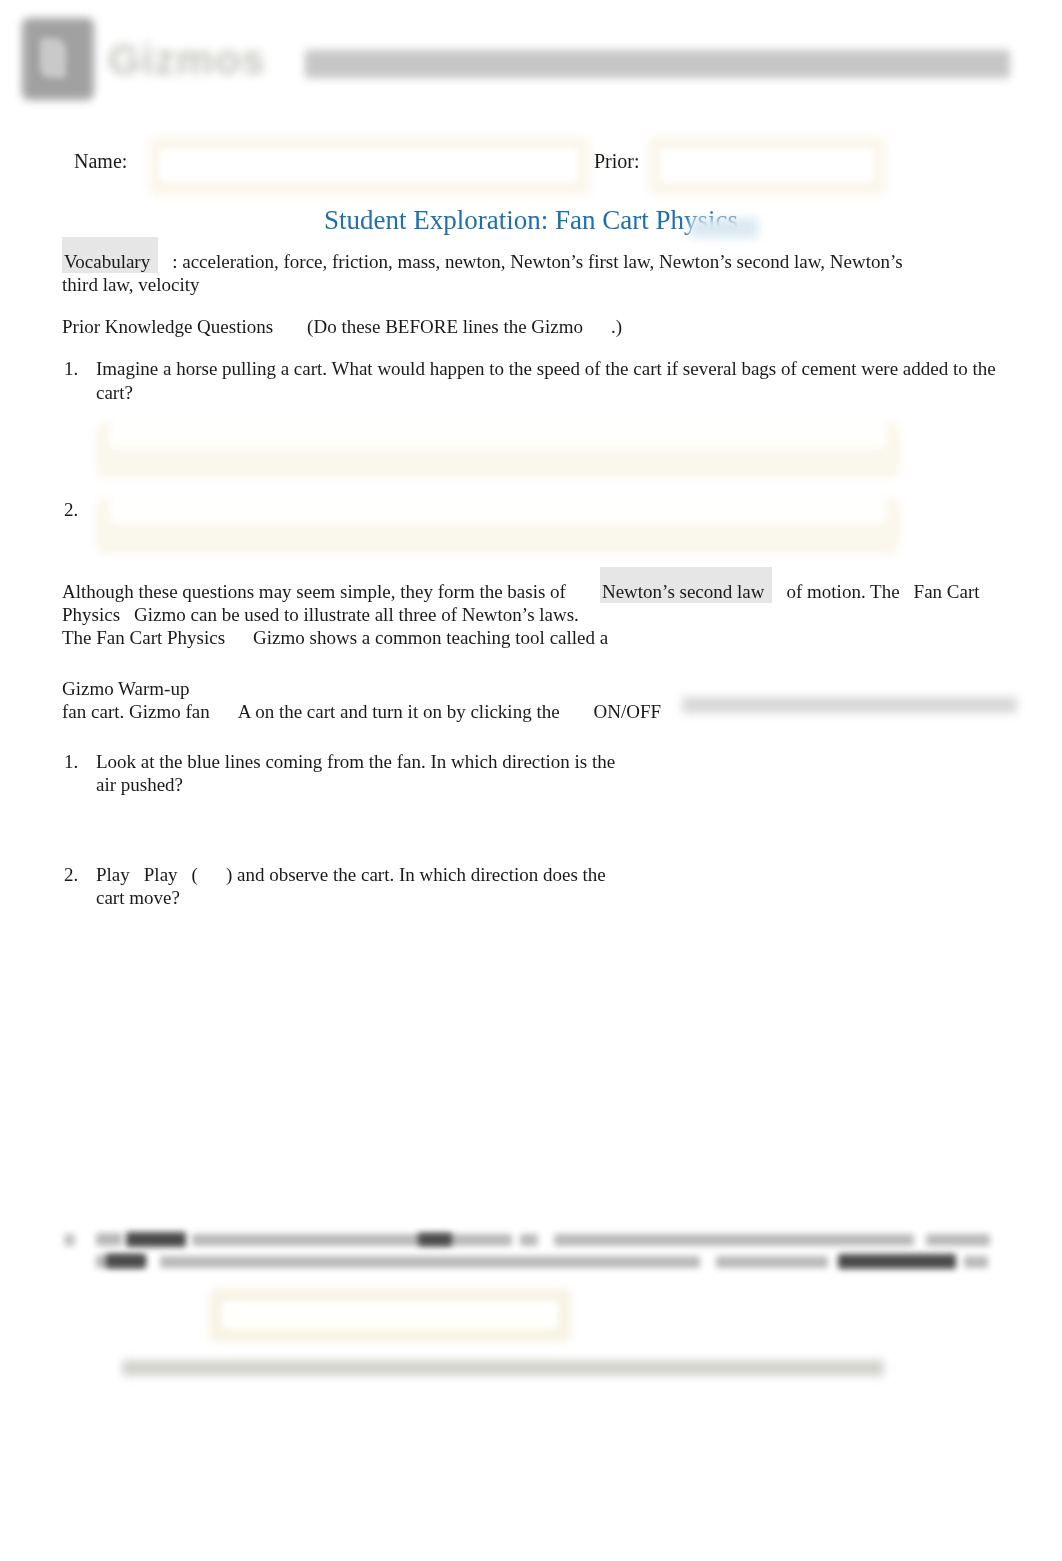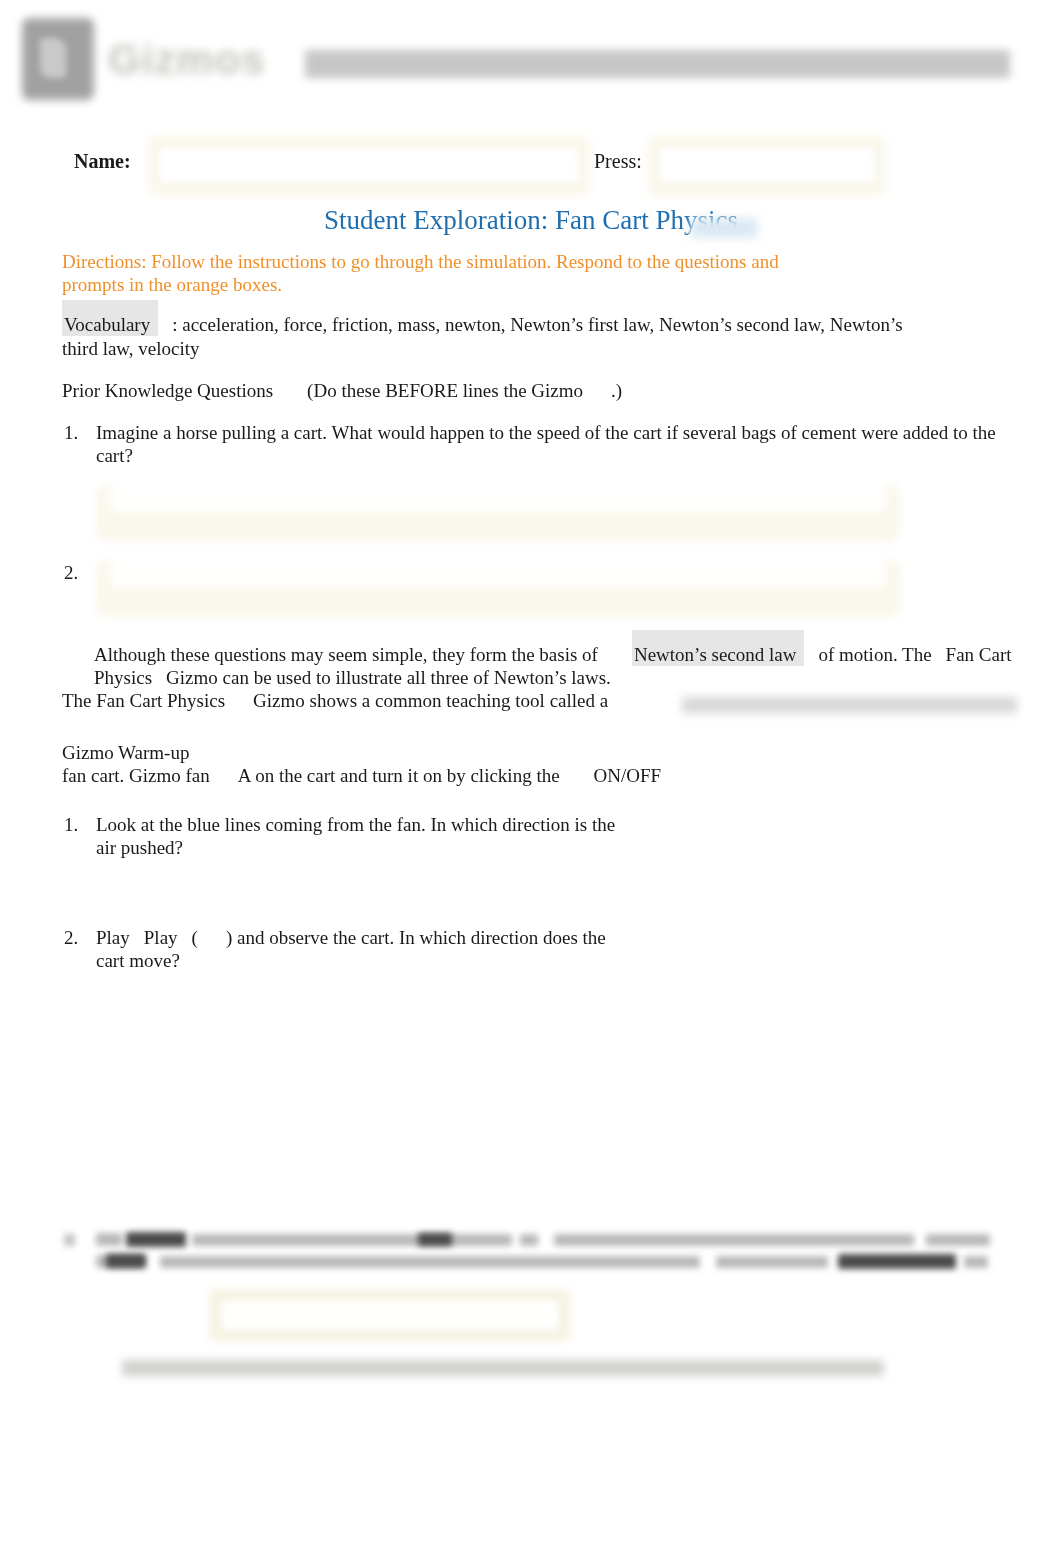--- a/index.html
+++ b/index.html
@@ -63,21 +63,20 @@
   
   .namedate {
     position: absolute;
     left: 0; top: 134px;
     width: 1062px; height: 64px;
   }
   .label-name {
     position: absolute;
     left: 74px; top: 16px;
     font-size: 20px;
-    font-weight: bold;
   }
   .field-name {
     position: absolute;
     left: 148px; top: 2px;
     width: 442px; height: 60px;
     background: #faf7ec;
     border-radius: 8px;
     filter: blur(4px);
   }
   .field-name-inner {
@@ -270,31 +269,30 @@
   <div class="logo-mark-inner"></div>
   <div class="logo-word">Gizmos</div>
   <div class="header-bar"></div>
 </div>
 
 <div class="namedate">
   <div class="label-name">Name:</div>
   <div class="field-name"></div>
   <div class="field-name-inner" placeholder=""></div>
 
-  <div class="label-date">Press:</div>
+  <div class="label-date">Prior:</div>
   <div class="field-date"></div>
   <div class="field-date-inner" placeholder=""></div>
 </div>
 
 <div class="title">Student Exploration: Fan Cart Physics</div>
 <div class="title-ghost"></div>
 
 <div class="content">
 
-  <p class="directions">Directions: Follow the instructions to go through the simulation. Respond to the questions and prompts in the orange boxes.</p>
 
   <p class="vocab-line">
     <span class="hl-grey">Vocabulary</span><span class="gap-xs"></span><span>:</span>
     <span>acceleration, force, friction, mass, newton, Newton’s first law, Newton’s second law, Newton’s third law, velocity</span>
   </p>
 
   <p class="prior-heading">
     <span>Prior Knowledge Questions</span><span class="gap-md"></span><span>(Do these BEFORE lines the Gizmo</span><span class="gap-sm"></span><span>.)</span>
   </p>
 
@@ -310,21 +308,21 @@
 
   <ol class="qlist" style="margin-top:20px;">
     <li>
       <span class="num">2.</span>
     </li>
   </ol>
   <div class="answerbox" style="width:804px;height:56px;margin-top:17px;">
     <div class="answerbox-inner"></div>
   </div>
 
-  <p class="para" style="margin-top:26px;margin-left:32px;">
+  <p class="para" style="margin-top:26px;">
     <span>Although these questions may seem simple, they form the basis of</span><span class="gap-md"></span><span class="hl-grey">Newton’s second law</span><span class="gap-xs"></span><span>of motion. The</span><span class="gap-xs"></span><span>Fan</span>
     <span>Cart Physics</span><span class="gap-xs"></span><span>Gizmo can be used to illustrate all three of Newton’s laws.</span>
   </p>
 
   <div class="ghost-band" style="left:620px;top:447px;width:335px;height:16px;"></div>
 
   <p class="warmup">
     <span>The</span>
     <span>Fan Cart Physics</span><span class="gap-sm"></span><span>Gizmo shows a common teaching tool called a</span>
   </p>

